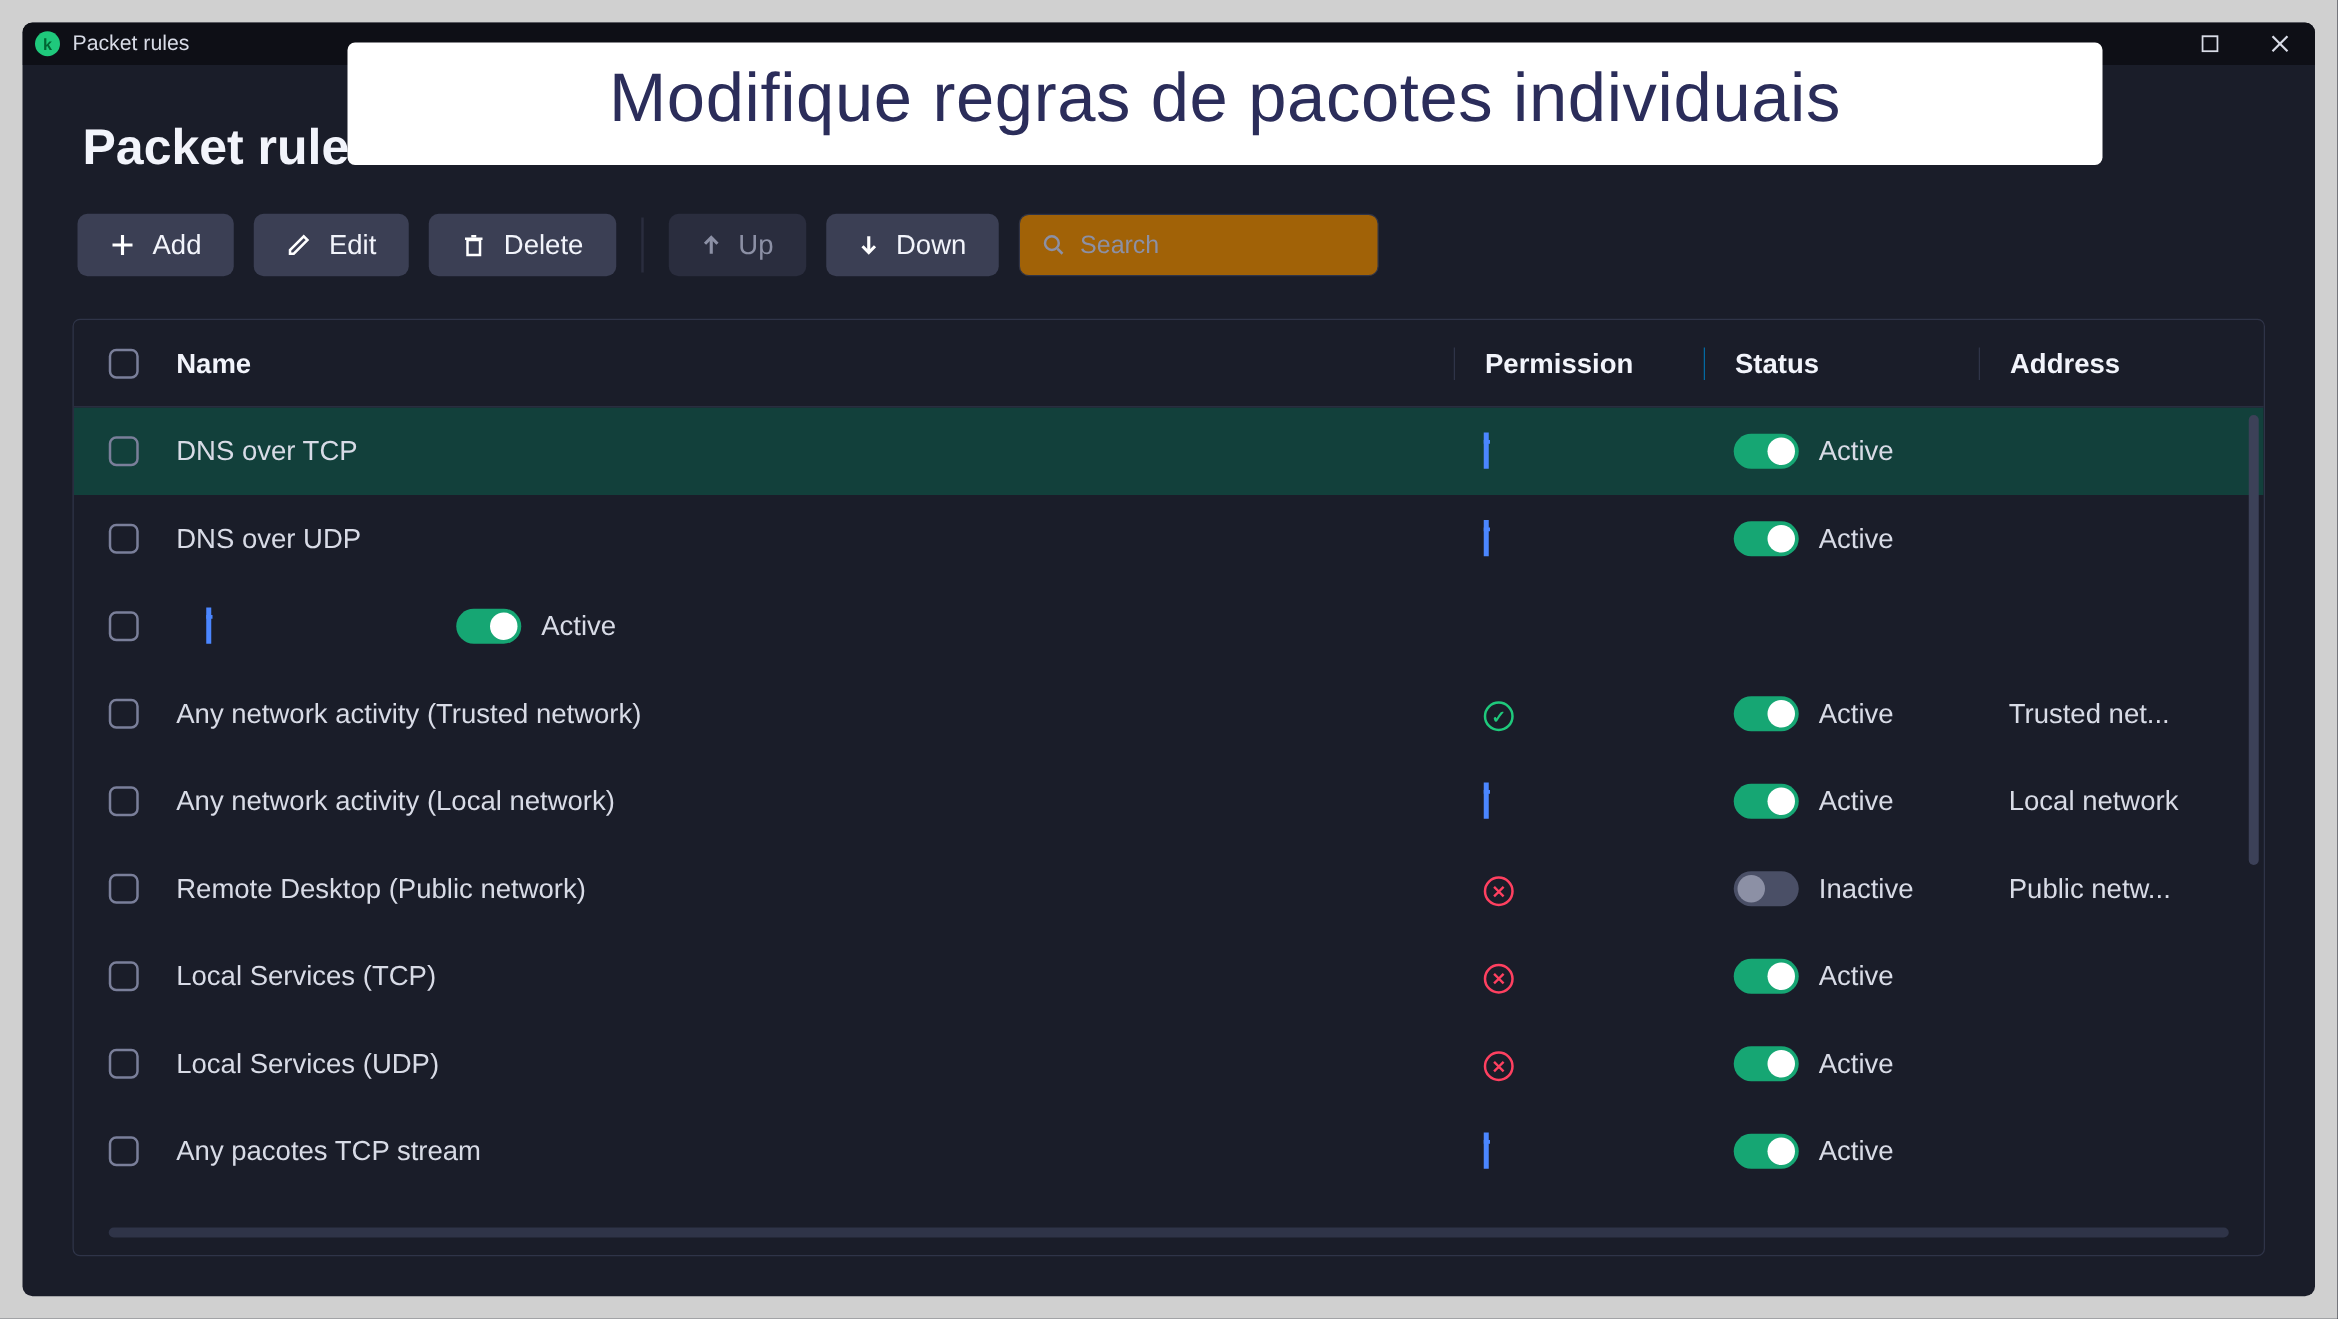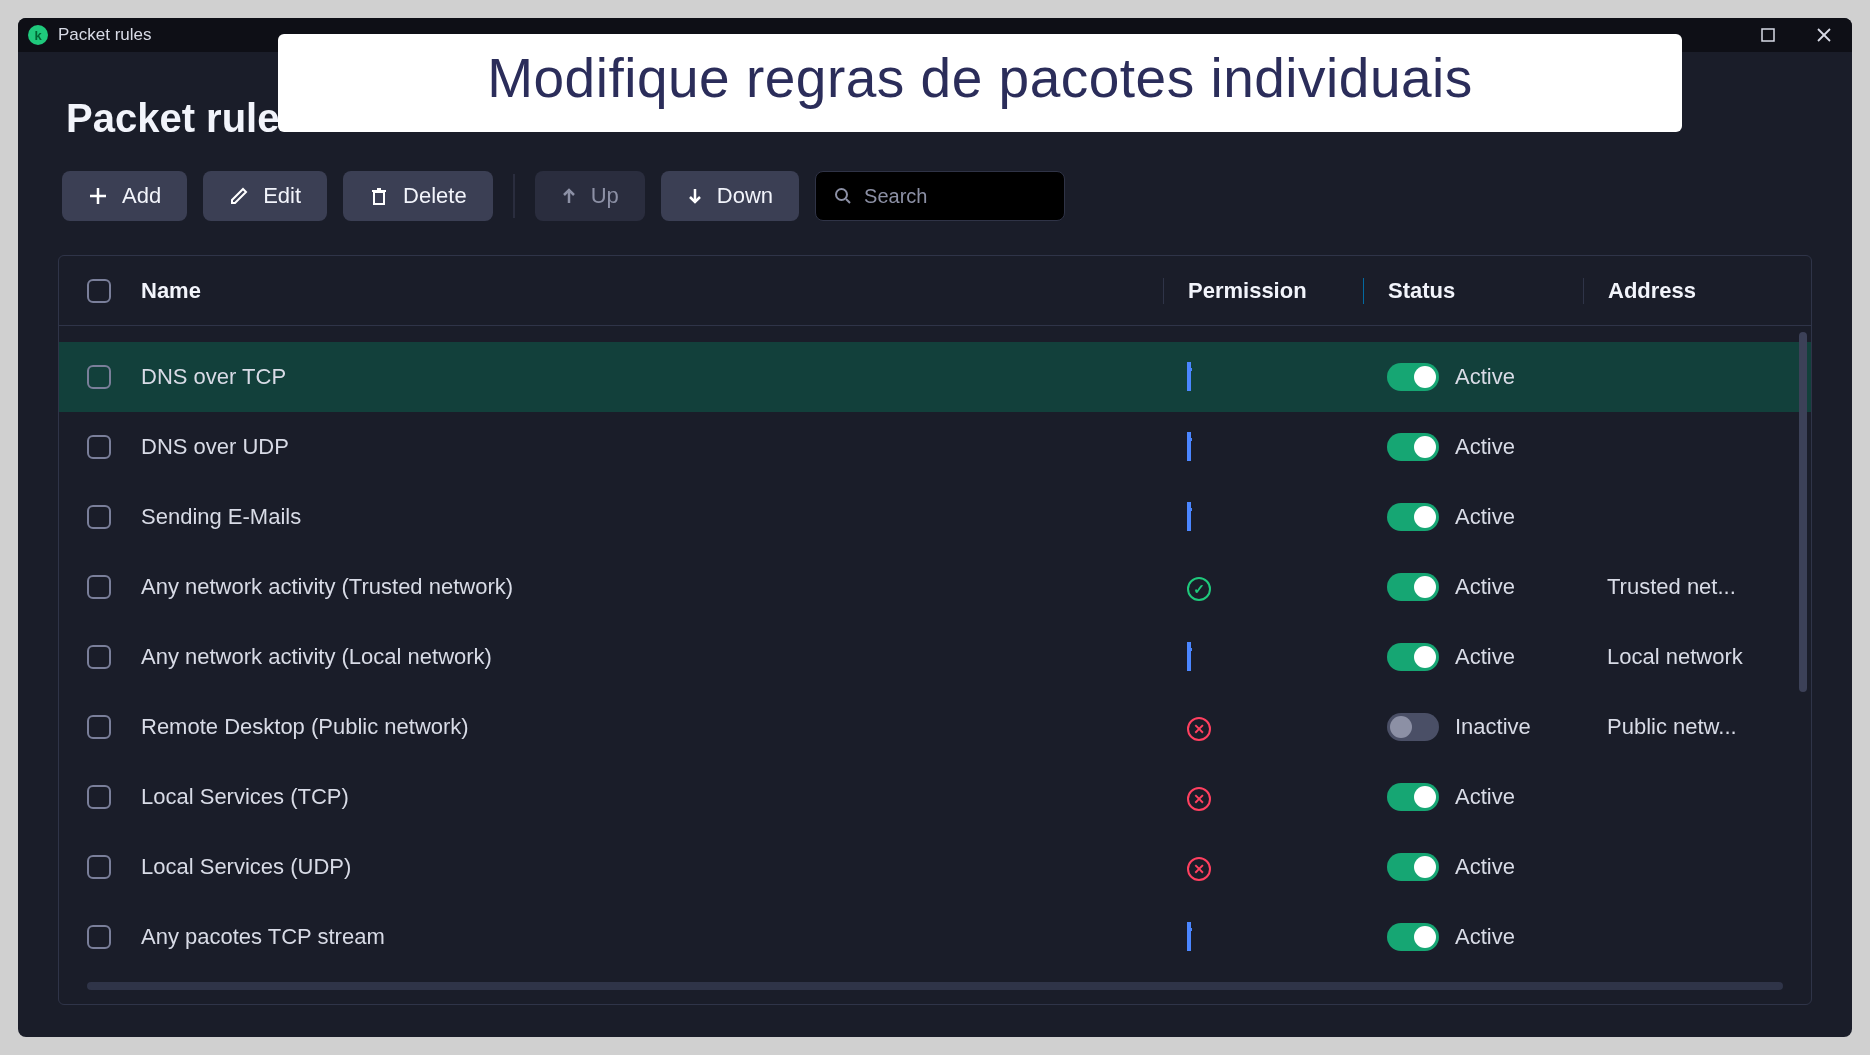--- a/index.html
+++ b/index.html
@@ -93,30 +93,30 @@
     padding: 0 26px;
     font-size: 22px;
     display: inline-flex;
     align-items: center;
     gap: 14px;
     cursor: pointer;
   }
   .btn.dim { background: #2a2d3e; color: #8c90a5; }
   .sep { width: 2px; height: 44px; background: #2a2d3e; margin: 0 4px; }
   .search-wrap {
-    background: #000000;
+    background: #a16207;
     border: 1px solid #2f3346;
     border-radius: 8px;
     height: 50px;
     display: inline-flex;
     align-items: center;
     padding: 0 18px;
     gap: 12px;
     color: #8c90a5;
-    width: 250px;
+    width: 288px;
   }
   .search-wrap input {
     background: transparent;
     border: none;
     outline: none;
     color: #d8dbe6;
     font-size: 20px;
     width: 100%;
   }
   .search-wrap input::placeholder { color: #8c90a5; }
@@ -148,21 +148,21 @@
   .col-addr { width: 200px; border-left: 1px solid #2f3448; padding-left: 24px; }
   .tbody { flex: 1; overflow: hidden; position: relative; }
   .row {
     display: flex;
     align-items: center;
     height: 70px;
     padding: 0 28px;
     color: #d8dbe6;
     font-size: 22px;
   }
-  .row.selected { background: #12403b; margin-top: 16px; }
+  .row.selected { background: #12403b; }
   .row .col-perm, .row .col-status, .row .col-addr { border-left: none; }
   .checkbox {
     width: 24px; height: 24px;
     border: 2.5px solid #7a7f9a;
     border-radius: 6px;
     cursor: pointer;
   }
   
   .ic { display: inline-flex; align-items: center; justify-content: center; }
   .perm-window {
@@ -354,21 +354,20 @@
               <span class="toggle "></span>
               <span>Active</span>
             </div>
           </div>
           <div class="col-addr"></div>
         </div>
         <div class="row">
           <div class="col-check">
             <div class="checkbox"></div>
           </div>
-          <div class="col-name">Sending E-Mails</div>
           <div class="col-perm"><span class="perm-window"></span></div>
           <div class="col-status">
             <div class="status-cell">
               <span class="toggle "></span>
               <span>Active</span>
             </div>
           </div>
           <div class="col-addr"></div>
         </div>
         <div class="row">

